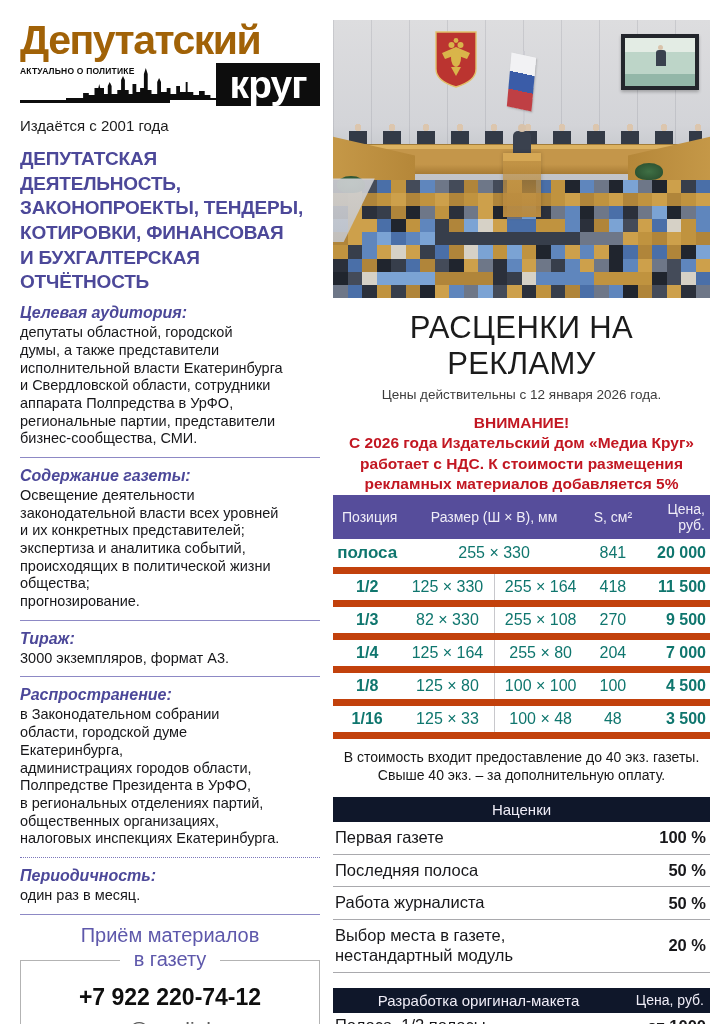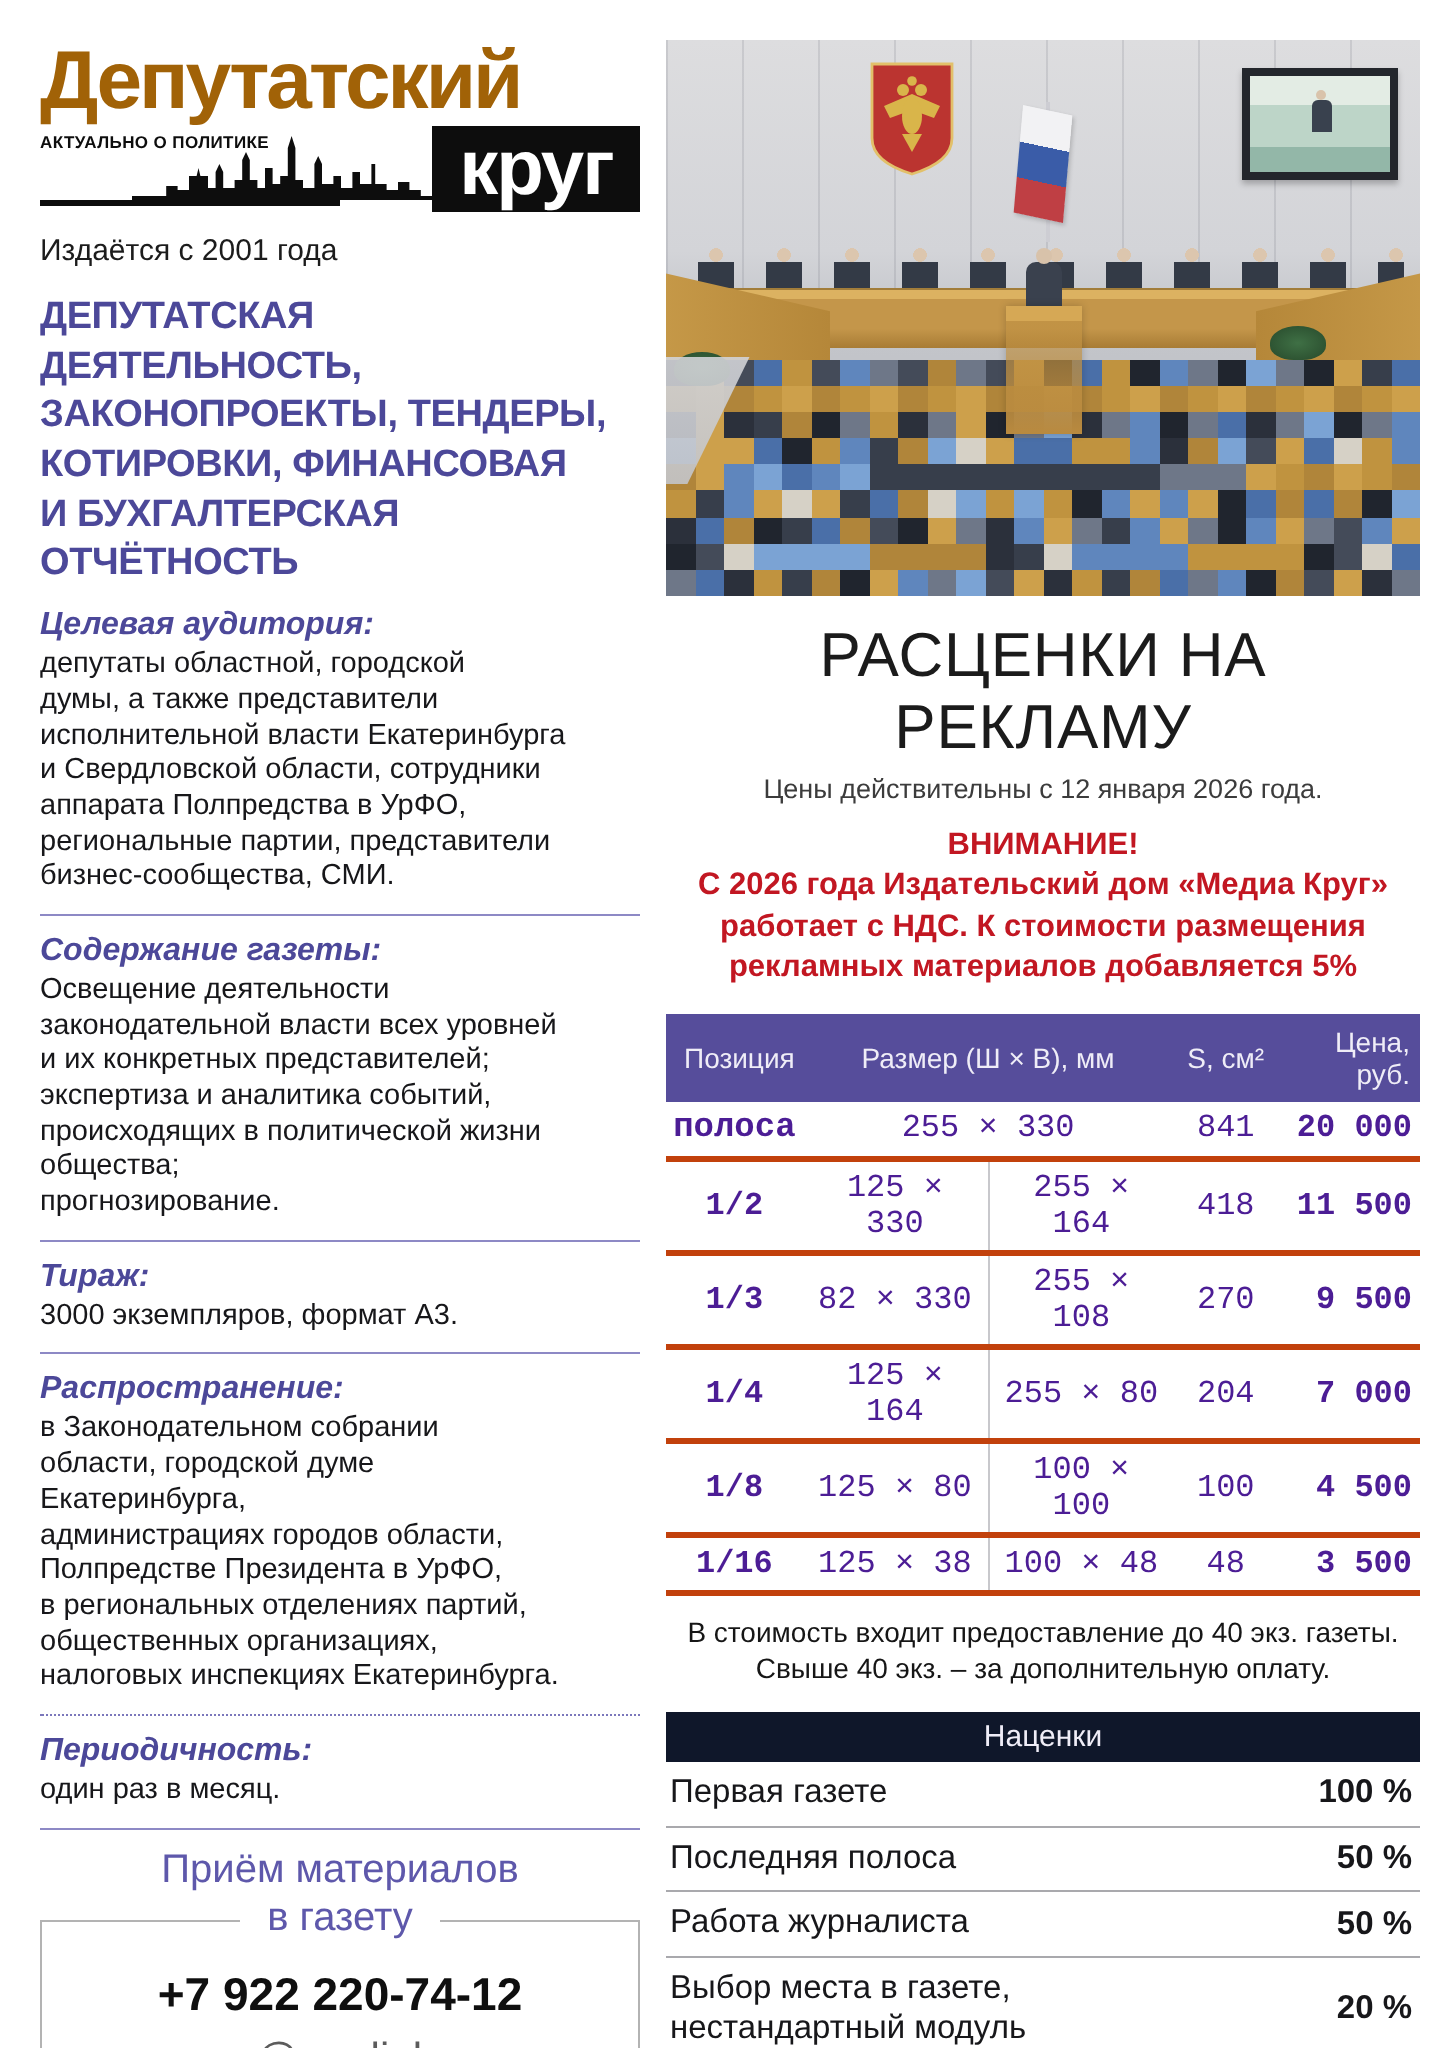--- a/index.html
+++ b/index.html
@@ -66,25 +66,25 @@
     background:linear-gradient(180deg,#d2d3d7,#c3c5ca); clip-path:polygon(0 0,72% 0,18% 100%,0 100%); }
   .hall { position:absolute; left:0; right:0; top:57.5%; bottom:0; display:grid;
     grid-template-columns:repeat(26,1fr); grid-auto-rows:1fr; z-index:1; }
 
   
   .price-title { margin-top:12px; text-align:center; font-size:31px; font-weight:400; letter-spacing:.4px; color:#1b1b1b; }
   .price-validity { text-align:center; font-size:13.5px; color:#3c3c3c; margin-top:5px; }
   .warning { margin-top:11px; text-align:center; color:#c21722; font-weight:700; font-size:15.5px; line-height:1.32; }
   .warning-text { white-space:pre-line; }
 
-  table.price { width:100%; margin-top:12px; border-collapse:collapse; }
+  table.price { width:100%; border-collapse:collapse; }
   table.price th { background:#564d9b; color:#efedf7; font-weight:400; font-size:14px; padding:6px 4px; }
   table.price th.h-pos { text-align:left; padding-left:9px; }
   table.price th.h-price { text-align:right; padding-right:5px; }
-  table.price td { font-size:16px; text-align:center; padding:4px 3px; border-bottom:3px solid #c2410c; color:#4c1d95;font-family:Liberation Mono, monospace; }
+  table.price td { font-size:16px; text-align:center; padding:4px 3px; border-bottom:7px solid #c2410c; color:#0f766e; }
   table.price td.c-pos { font-weight:700; }
   table.price td.c-price { font-weight:700; text-align:right; padding-right:4px; }
   table.price td.c-size2 { border-left:1px solid #c8c8cc; }
   table.price tr.row-full td.c-pos { font-size:17px; }
   .price-note { margin-top:9px; text-align:center; font-size:14px; line-height:1.32; white-space:pre-line; color:#161616; }
 
   .bar { background:#0f172a; color:#efedf7; font-size:15px; padding:4px 6px; display:flex; }
   .bar .bar-title { flex:1; text-align:center; }
   .bar .bar-right { width:86px; text-align:right; font-size:14px; }
   .m-rows .m-row { display:flex; align-items:center; justify-content:space-between; border-bottom:1px solid #a9a9ad; padding:6px 2px; }
@@ -500,21 +500,21 @@
         </tr>
         <tr>
           <td class="c-pos">1/8</td>
           <td>125 × 80</td>
           <td class="c-size2">100 × 100</td>
           <td>100</td>
           <td class="c-price">4 500</td>
         </tr>
         <tr>
           <td class="c-pos">1/16</td>
-          <td>125 × 38</td>
+          <td>125 × 33</td>
           <td class="c-size2">100 × 48</td>
           <td>48</td>
           <td class="c-price">3 500</td>
         </tr>
       </tbody>
     </table>
 
     <div class="price-note">В стоимость входит предоставление до 40 экз. газеты.
 Свыше 40 экз. – за дополнительную оплату.</div>
 

